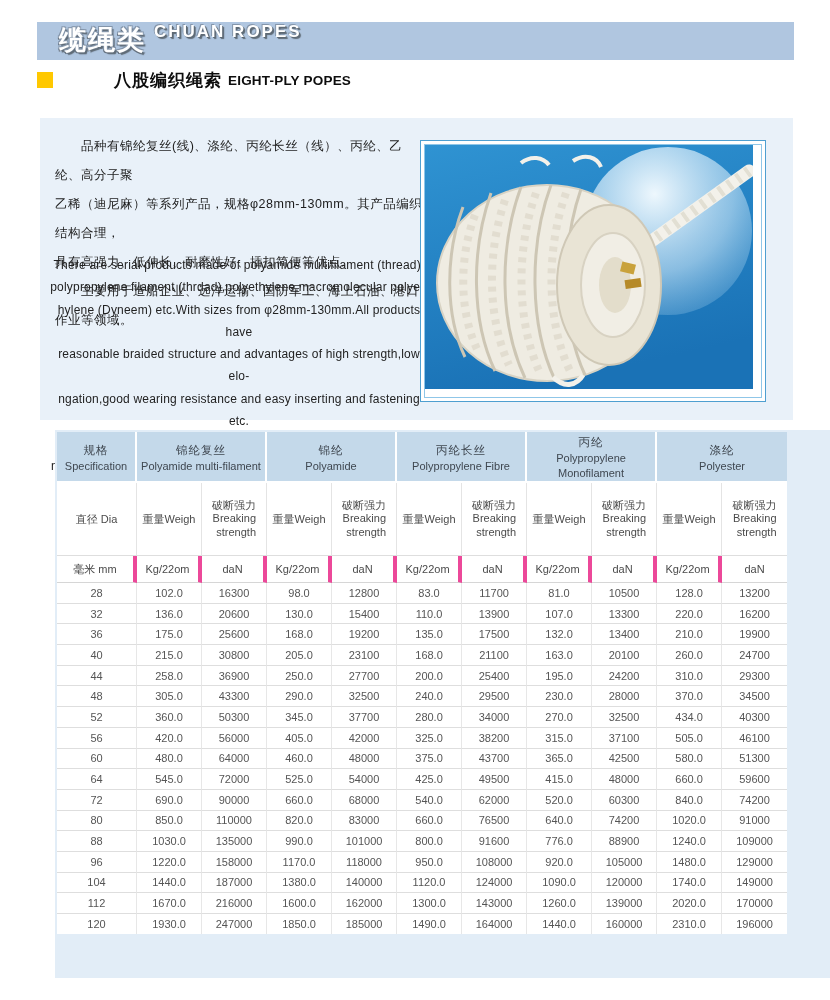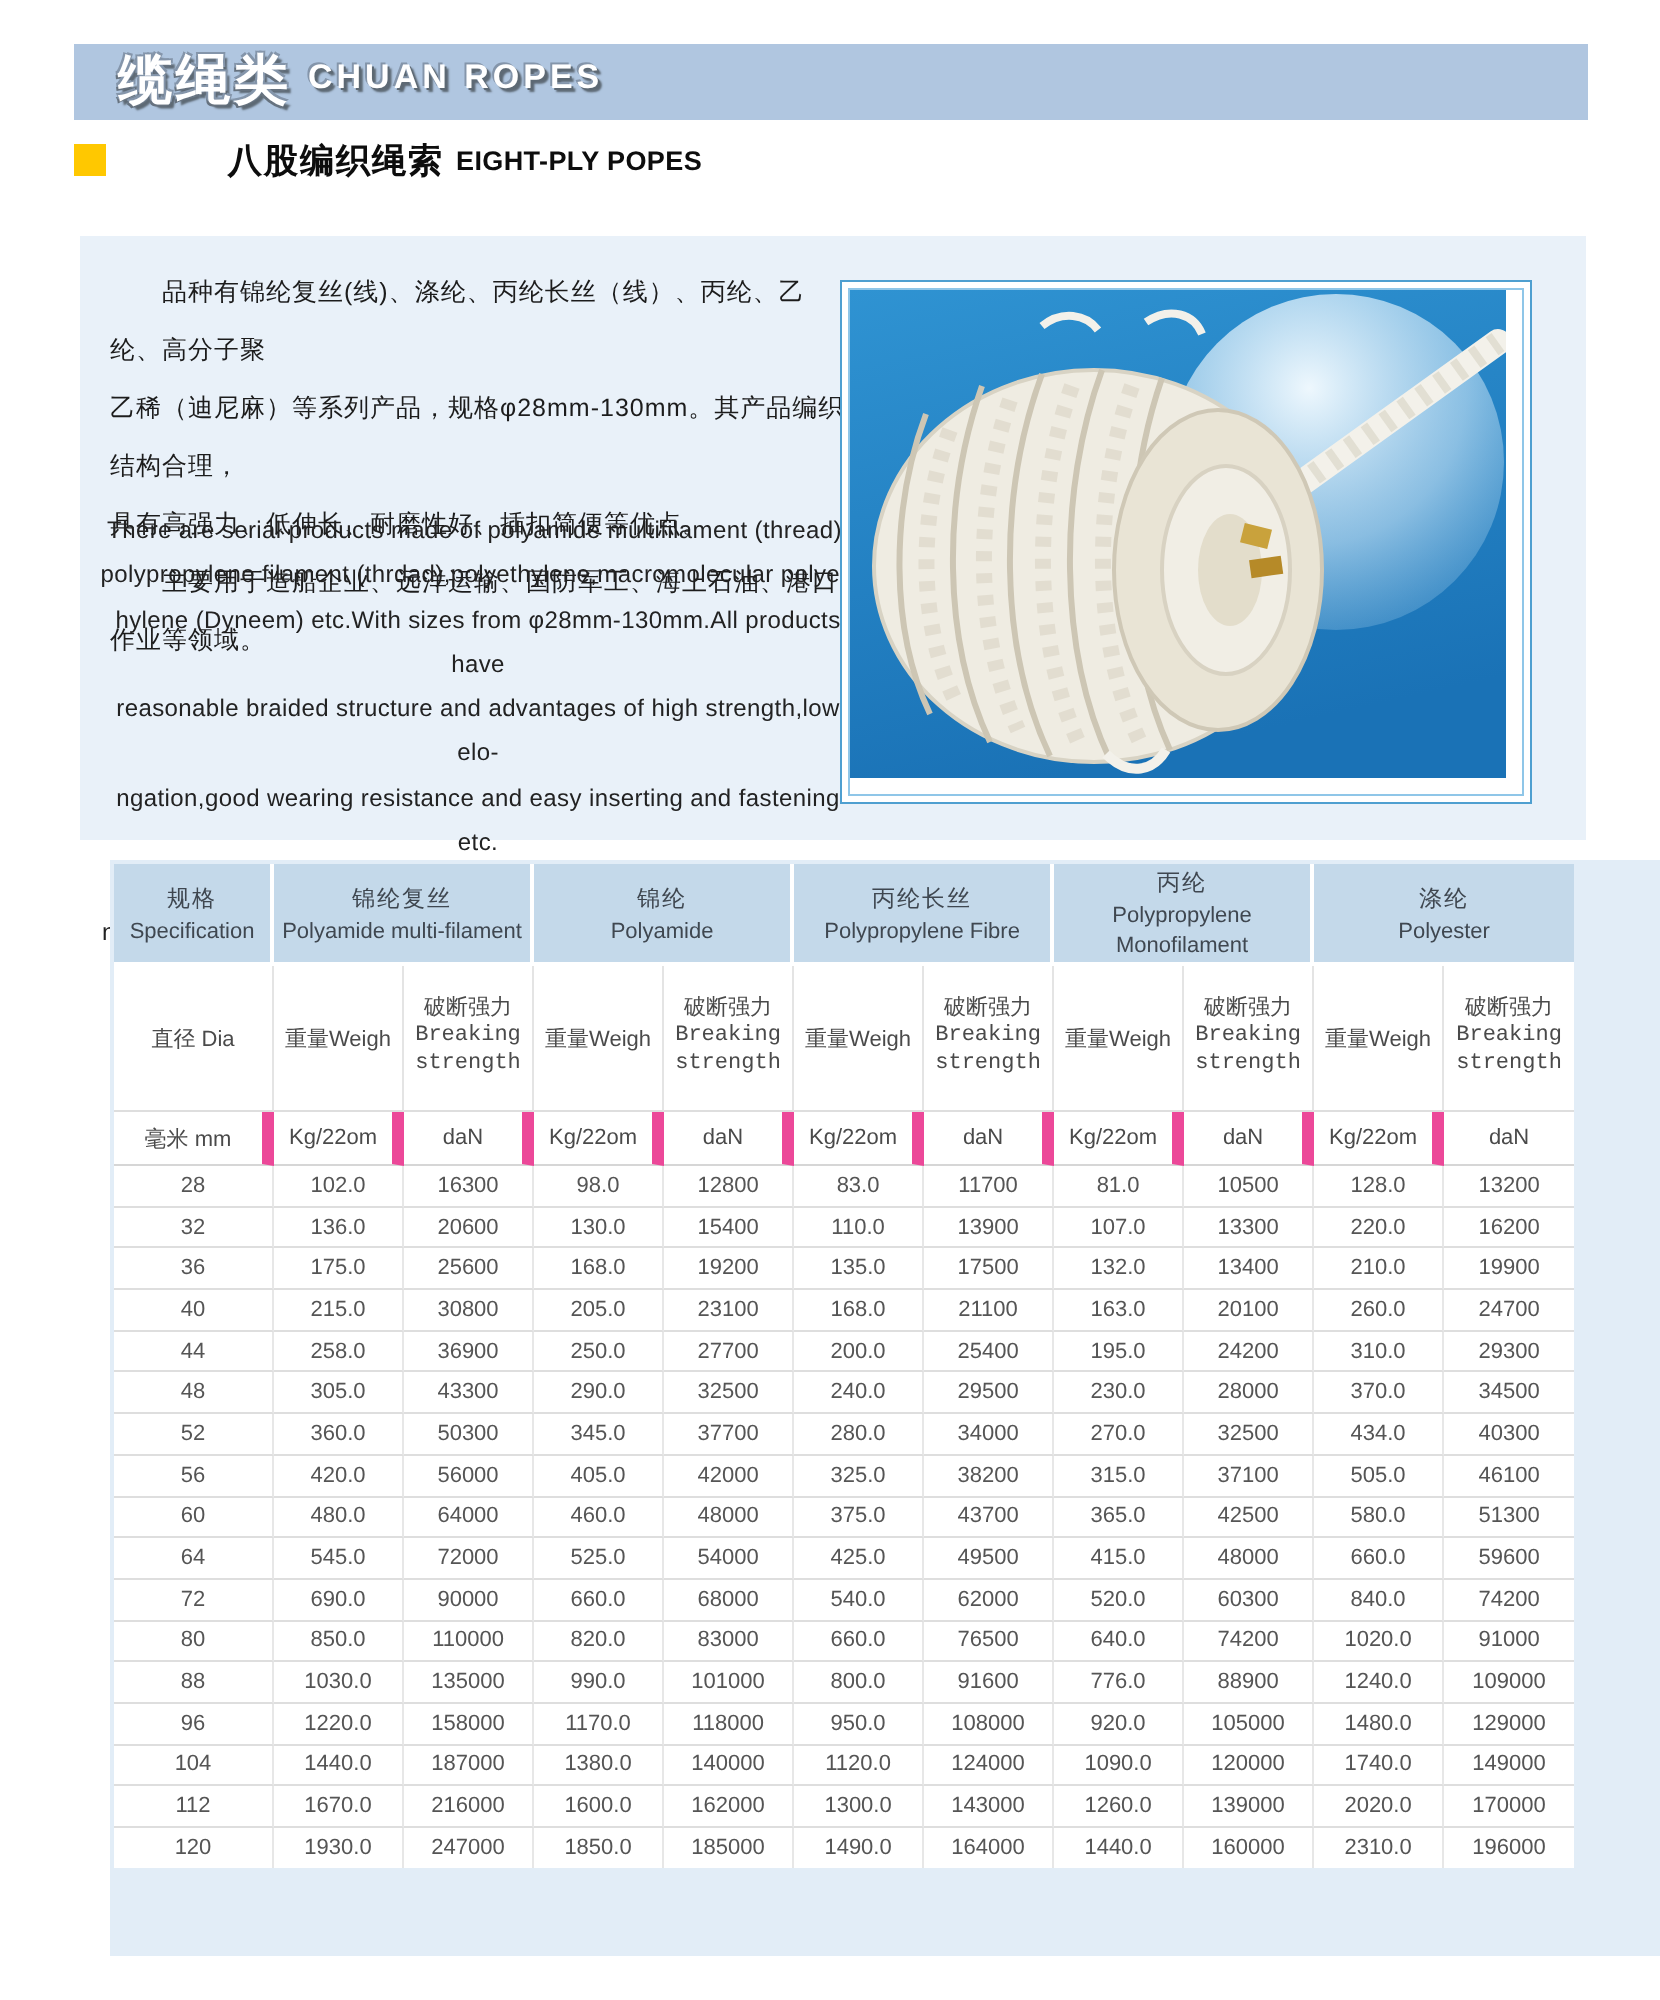--- a/index.html
+++ b/index.html
@@ -1,21 +1,21 @@
 <!DOCTYPE html>
 <html><head>
 <meta charset="utf-8">
 <style>
   html,body{margin:0;padding:0;background:#ffffff;}
   .page{position:relative;width:830px;height:1000px;background:#ffffff;overflow:hidden;
         font-family:"Liberation Sans","DejaVu Sans",sans-serif;color:#333;}
 
   
   .title-bar{position:absolute;left:37px;top:22px;width:757px;height:38px;
-             background:#b0c6e0;display:flex;align-items:center;padding:0 0 3px 22px;box-sizing:border-box;}
+             background:#b0c6e0;display:flex;align-items:flex-start;padding:0 0 3px 22px;box-sizing:border-box;}
   .title-zh{font-size:27px;font-weight:bold;color:#ffffff;letter-spacing:2px;
             text-shadow:-1px -1px 0 #8495aa,1px -1px 0 #8495aa,-1px 1px 0 #66727f,2px 2px 1px #5d6974;}
   .title-en{font-size:17px;font-weight:bold;color:#ffffff;letter-spacing:2px;margin-left:8px;padding-bottom:2px;
             text-shadow:-1px -1px 0 #8495aa,1px 1px 0 #5d6974,2px 2px 1px #5d6974;}
 
   
   .section-head{position:absolute;left:37px;top:70px;height:20px;display:flex;align-items:center;}
   .yellow-square{width:16px;height:16px;background:#ffc800;margin-right:14px;}
   .section-zh{font-size:17px;font-weight:bold;color:#0d0d0d;letter-spacing:1px;margin-left:47px;}
   .section-en{font-size:13.5px;font-weight:bold;color:#0d0d0d;margin-left:6px;letter-spacing:0.2px;}
@@ -38,23 +38,23 @@
   table.spec{border-collapse:separate;border-spacing:0;table-layout:fixed;width:730px;
              position:absolute;left:2px;top:2px;font-family:inherit;}
   table.spec th,table.spec td{padding:0;text-align:center;vertical-align:middle;font-weight:normal;}
   .ghead{background:#c4d9ea;height:48px;color:#3f4750;border-right:2px solid #ffffff;border-bottom:2px solid #ffffff;}
   .ghead:last-child{border-right:none;}
   .ghead .zh{display:block;font-size:11.5px;letter-spacing:1px;line-height:17px;padding-top:2px;}
   .ghead .en{display:block;font-size:11px;line-height:15px;}
   .subhead{background:#ffffff;height:72px;font-size:11px;color:#4a4a4a;
            border-right:1px solid #e4e4e4;border-bottom:1px solid #dedede;}
   .subhead:last-child{border-right:none;}
-  .subhead .lines{white-space:pre-line;line-height:13.5px;display:inline-block;text-align:center;font-family:Liberation Mono, monospace;}
+  .subhead .lines{white-space:pre-line;line-height:13.5px;display:inline-block;text-align:right;}
   .unitrow{background:#ffffff;height:26px;font-size:11px;color:#4a4a4a;
-           border-right:6px solid #ec4899;border-bottom:1px solid #d6d6d6;}
+           border-right:4px solid #ec4899;border-bottom:1px solid #d6d6d6;}
   .unitrow:last-child{border-right:none;}
   table.spec tbody td{background:#ffffff;height:19.7px;font-size:11px;color:#555;
            border-right:1px solid #e7e7e7;border-bottom:1px solid #dedede;}
   table.spec tbody td:last-child{border-right:none;}
   table.spec tbody tr:last-child td{border-bottom:none;}
 </style>
 </head>
 <body>
 
 <div class="page">

